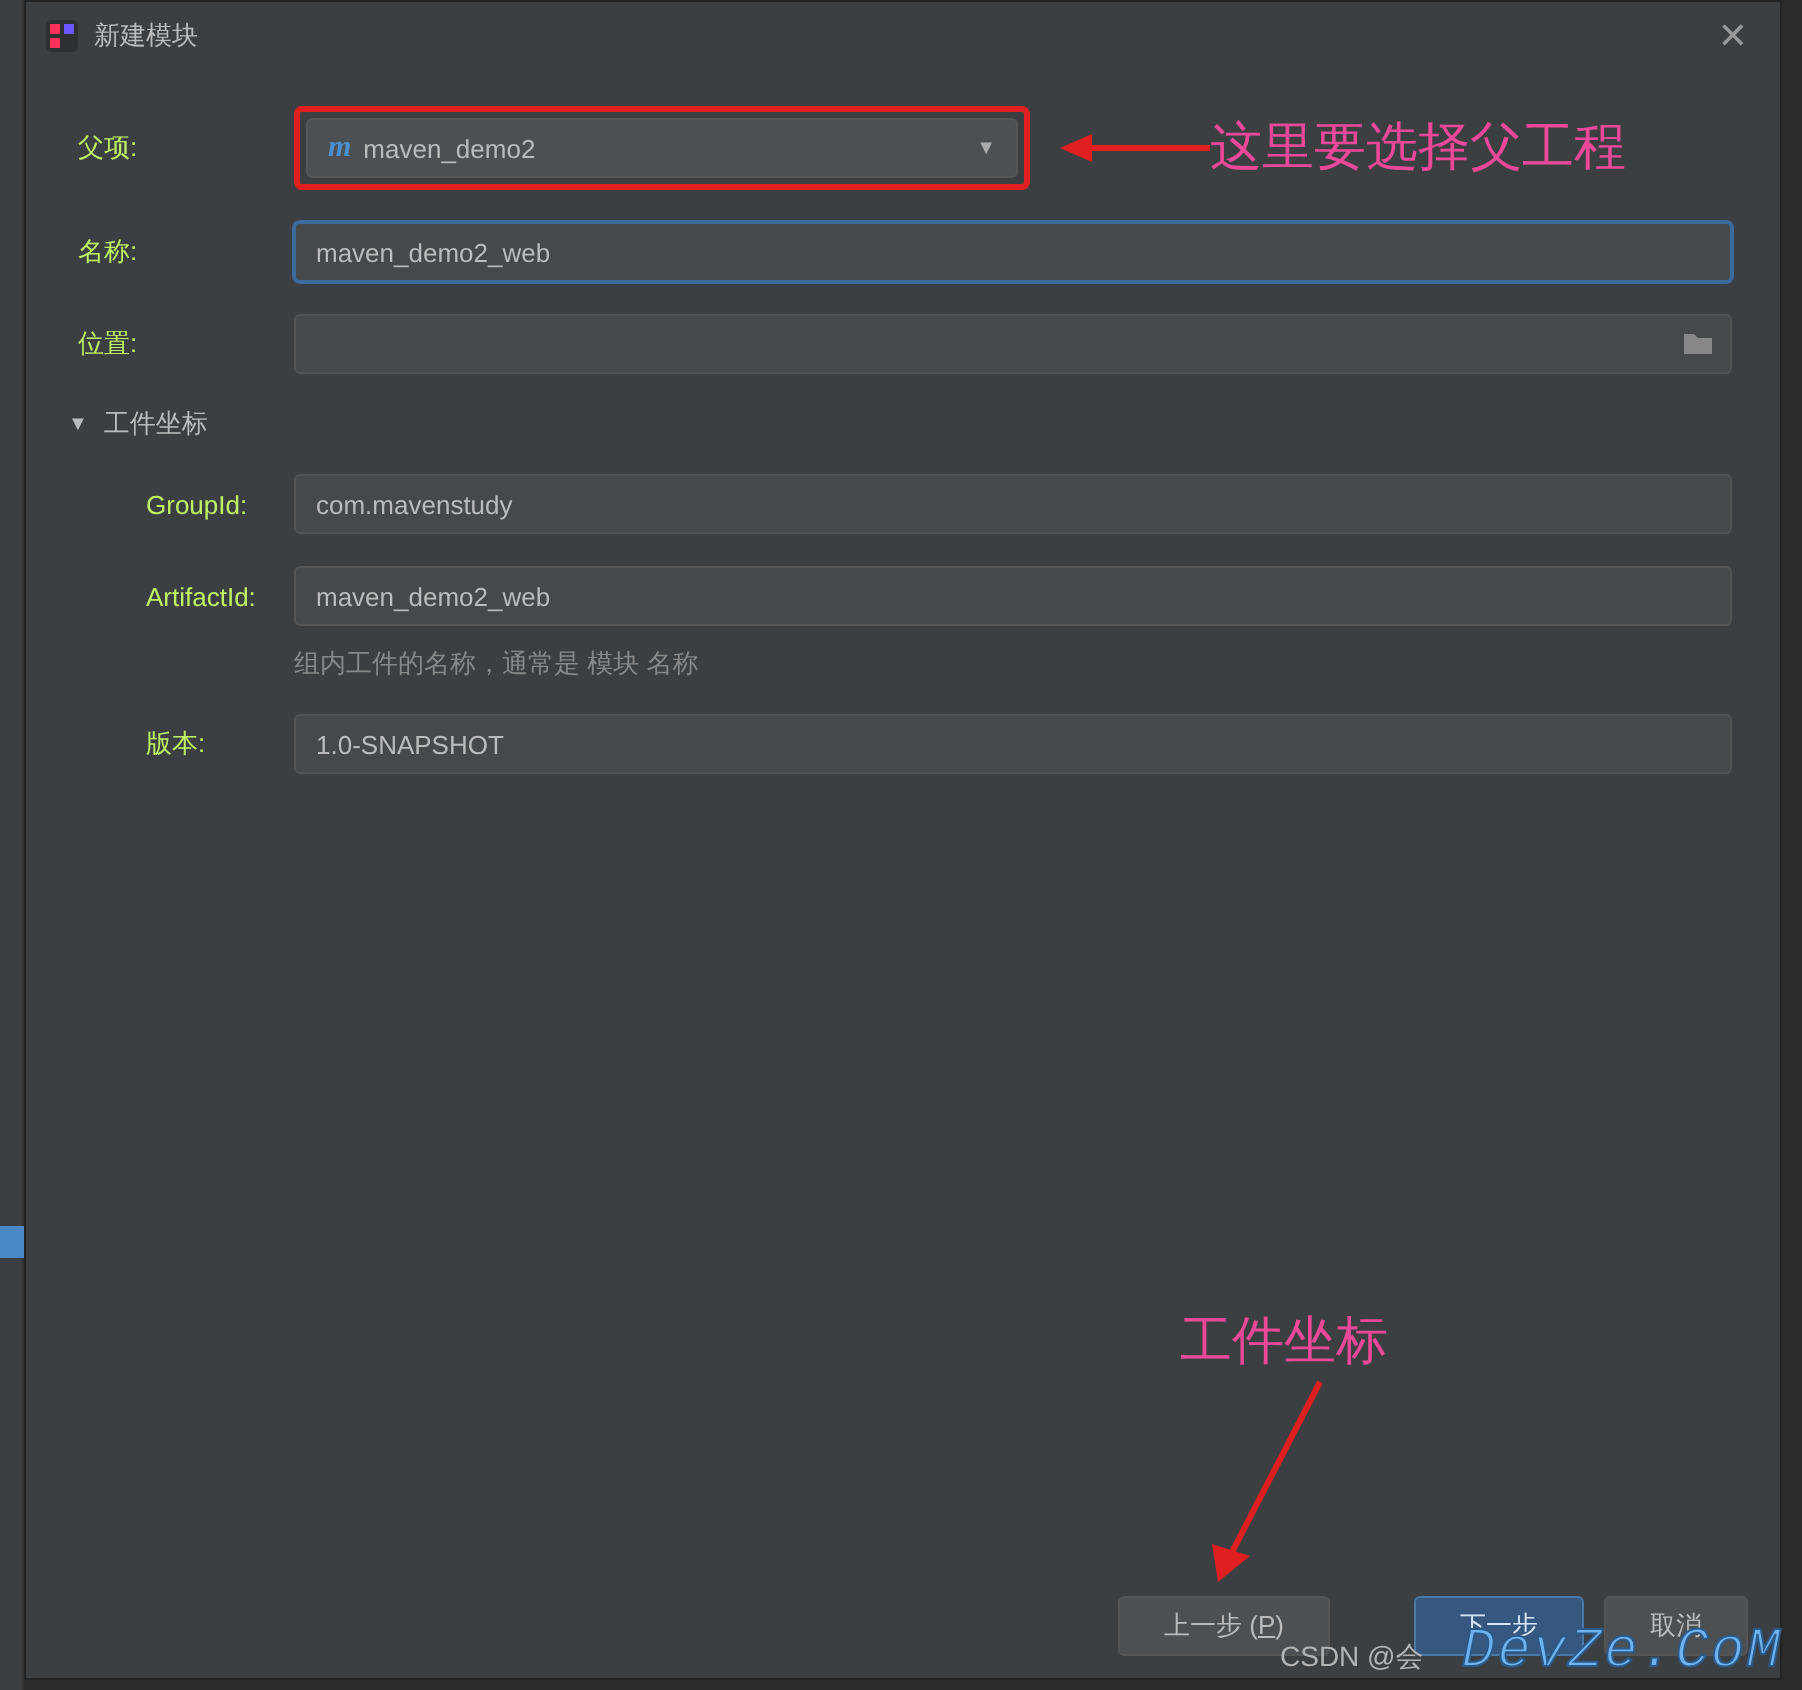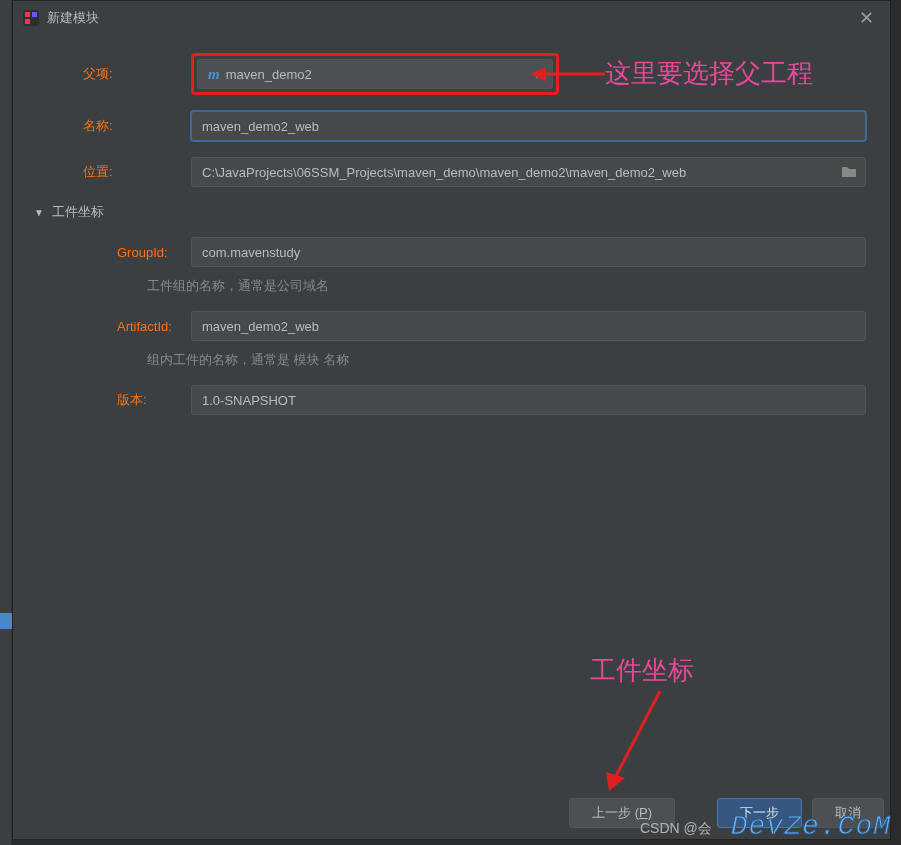--- a/index.html
+++ b/index.html
@@ -3,38 +3,38 @@
   <meta charset="utf-8">
   <style>
     * { margin: 0; padding: 0; box-sizing: border-box; }
     body { width: 901px; height: 845px; background: #2b2b2b; font-family: "Segoe UI", "Microsoft YaHei", sans-serif; font-size: 13px; color: #bbbbbb; overflow: hidden; position: relative; }
     .dialog { position: absolute; left: 12px; top: 0; right: 10px; bottom: 5px; background: #3c3f41; border: 1px solid #232323; display: flex; flex-direction: column; justify-content: center; }
     .title-bar { height: 34px; display: flex; align-items: center; padding: 0 10px; color: #bbbbbb; }
     .app-icon { width: 16px; height: 16px; margin-right: 8px; }
     .title-bar .close { margin-left: auto; color: #999; font-size: 18px; cursor: pointer; padding:0 6px;}
     .content { flex: 1; padding: 18px 24px 0 24px; }
     .form-row { display: flex; align-items: center; margin-bottom: 16px; }
-    .form-row .label { width: 110px; color: #f97316; padding-left:2px;margin-left:44px;}
+    .form-row .label { width: 110px; color: #bef264; padding-left:2px;}
     .field { flex: 1; height: 30px; background: #45494a; border: 1px solid #555; border-radius: 3px; display: flex; align-items: center; padding: 0 10px; color: #bbbbbb; position: relative; }
     .field.select { background: #4c5052; }
     .field.focused { border: 1px solid #3b6a9c; box-shadow: 0 0 0 1px #3b6a9c; }
     .field input { background: transparent; border: none; color: #bbbbbb; width: 100%; outline: none; font-size: 13px; font-family: inherit; }
     .maven-icon { color: #4b90d0; font-weight: bold; font-style: italic; font-family: serif; font-size:15px; margin-right: 6px; }
     .chevron { margin-left: auto; color: #aaa; font-size:10px;}
     .folder-icon { position: absolute; right: 8px; color: #888; }
     .chevron-expand { margin-right: 8px; color: #bbb; font-size:10px;}
     .section-row { display:flex; align-items:center; margin: 10px 0 16px -3px; }
     .hint { margin: -6px 0 16px 144px; color: #888; font-size: 13px; }
     .section-content { padding-left: 34px; }
     .section-content .form-row .label { width: 76px; }
     .red-box { border: 3px solid #e02020; border-radius: 4px; padding: 0; }
     .red-box .field { margin:3px; border:1px solid #555;}
     .annotation { color: #ec4899; font-family: "KaiTi","STKaiti",serif; font-size: 26px; position: absolute; }
     .arrow { position: absolute; }
-    .footer { height: 52px; display: flex; align-items: center; justify-content: flex-end; gap: 10px; padding: 0 6px; }
+    .footer { height: 52px; display: flex; align-items: center; justify-content: flex-end; gap: 10px; padding: 0 16px; }
     .btn { height: 30px; padding: 0 22px; border-radius: 3px; border: 1px solid #555; background: #4c5052; color: #bbbbbb; cursor: pointer; font-size: 13px; font-family: inherit;}
     .btn.primary { background: #365880; border-color: #4a79a8; color: #d5e5f6; margin-left: 32px; }
     .btn .mnemonic { text-decoration: underline; }
     .watermark { position: absolute; left:640px; top:820px; color: #b3b3b3; font-size: 14px; }
     .devze { position:absolute; right:10px; bottom:3px; font-family:Liberation Mono, monospace; font-size:28px; font-style:italic; color:#6eb2f0; -webkit-text-stroke:1px #2a5a8a; letter-spacing:1px;}
     .left-strip { position:absolute; left:0; top:0; width:12px; height:845px; background:#3c3f41; border-right:1px solid #323232;}
     .strip-tab { position:absolute; left:0; top:613px; width:12px; height:16px; background:#4a88c7;}
   </style>
 </head>
 <body>
@@ -71,40 +71,38 @@
     <div class="form-row">
       <div class="label">名称:</div>
       <div class="field focused" style="position:relative;">
         <input type="text" style="position: relative;" value="maven_demo2_web">
       </div>
     </div>
 
     <div class="form-row">
       <div class="label">位置:</div>
       <div class="field">
-        <span>C:\JavaProjects\06SSM_Projects\maven_demo\maven_demo2\maven_demo2_web</span>
         <svg class="folder-icon" width="16" height="14" viewBox="0 0 16 14">
             <path fill="#888" d="M1 2h5l2 2h7v8H1z"></path>
           </svg>
       </div>
     </div>
 
     <div class="section-row">
       <span class="chevron-expand">▼</span>
       <span>工件坐标</span>
     </div>
 
     <div class="section-content">
       <div class="form-row">
         <div class="label">GroupId:</div>
         <div class="field">
           <input type="text" value="com.mavenstudy" style="">
         </div>
       </div>
-      <div class="hint" style="margin-left:76px;">工件组的名称，通常是公司域名</div>
 
       <div class="form-row">
         <div class="label">ArtifactId:</div>
         <div class="field">
           <input type="text" value="maven_demo2_web" style="">
         </div>
       </div>
       <div class="hint" style="margin-left:76px;">组内工件的名称，通常是 模块 名称</div>
 
       <div class="form-row">

